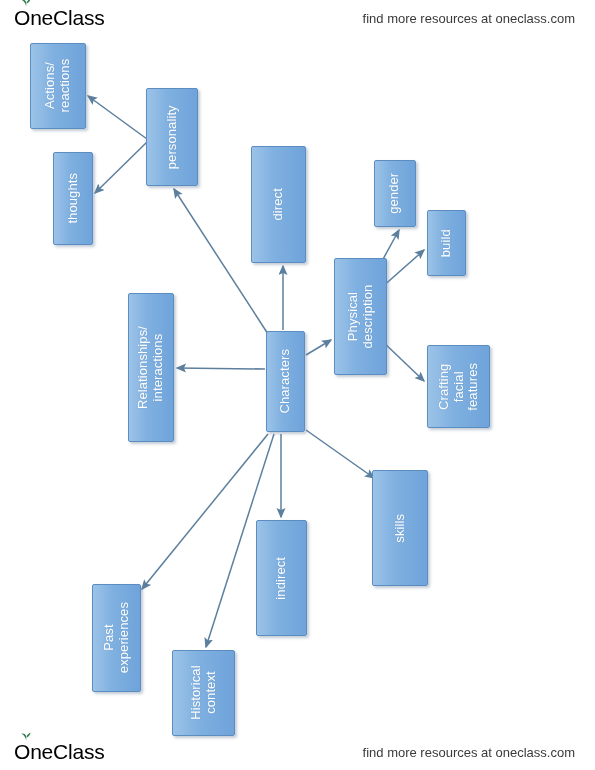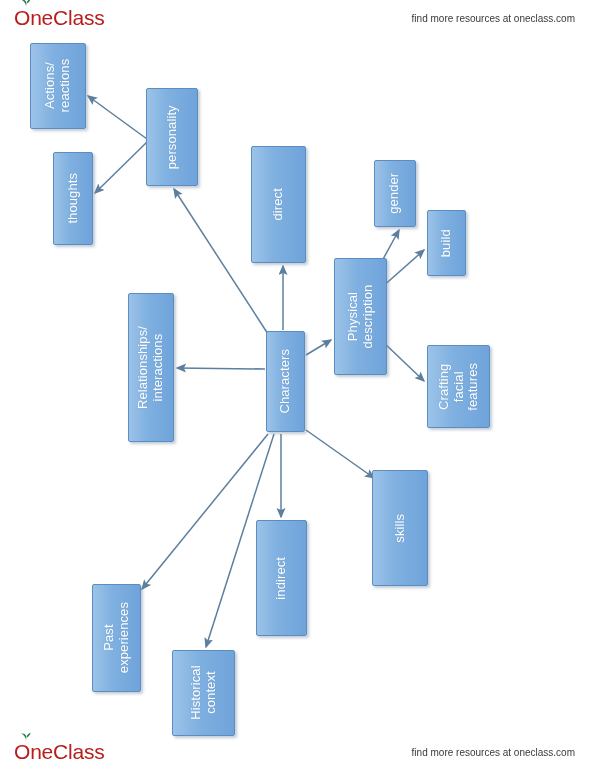--- a/index.html
+++ b/index.html
@@ -27,39 +27,39 @@
     box-sizing: border-box;
     padding: 0 20px 0 14px;
   }
   .band.header { top: 0; }
   .band.footer { top: 734px; }
 
   .brand {
     display: flex;
     align-items: baseline;
     position: relative;
-    color: #b91c1c;
+    color: #000000;
     font-size: 21px;
     letter-spacing: -0.2px;
     white-space: nowrap;
   }
   .brand .brand-text { position: relative; }
   .sprout-icon {
     position: absolute;
     left: 6px;
     top: -9px;
     width: 12px;
     height: 10px;
     pointer-events: none;
   }
 
   .band .tagline {
     margin-left: auto;
     color: #3a3a3a;
-    font-size: 10px;
+    font-size: 13px;
     white-space: nowrap;
     text-align: right;
   }
 
   
   #diagram {
     position: absolute;
     left: 0;
     top: 0;
     width: 595px;

